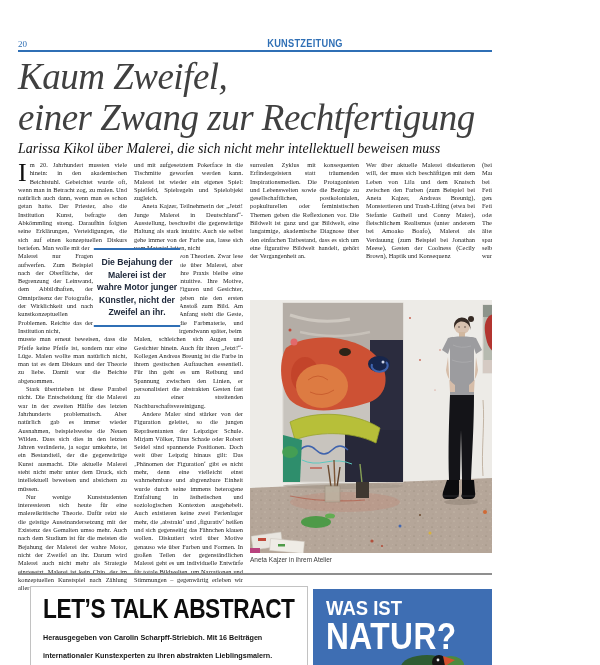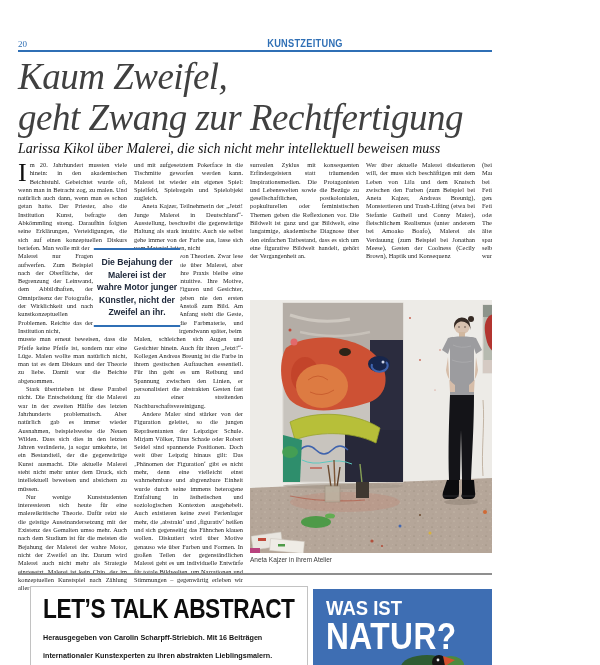--- a/index.html
+++ b/index.html
@@ -70,21 +70,21 @@
 
   <div class="header-row">
     <span class="pagenum">20</span>
     <span class="masthead">KUNSTZEITUNG</span>
     <span class="issue-date">September 2020</span>
   </div>
   <div class="header-rule"></div>
 
   <div class="title">
     <div>Kaum Zweifel,</div>
-    <div>geht Zwang zur Rechtfertigung</div>
+    <div>einer Zwang zur Rechtfertigung</div>
   </div>
   <div class="subtitle">Larissa Kikol über Malerei, die sich nicht mehr intellektuell beweisen muss</div>
 
   <div class="columns">
     <div class="col">
       <div class="para">
         <span class="dropcap">I</span><span>m 20. Jahrhundert mussten viele hinein: in den akademischen Beichtstuhl. Gebeichtet wurde oft, wenn man in Betracht zog, zu malen. Und natürlich auch dann, wenn man es schon getan hatte. Der Priester, also die Institution Kunst, befragte den Abkömmling streng. Daraufhin folgten seine Erklärungen, Verteidigungen, die sich auf einen konzeptuellen Diskurs beriefen. Man wolle mit der</span>
         <span class="nw-l">Malerei nur Fragen aufwerfen. Zum Beispiel nach der Oberfläche, der Begrenzung der Leinwand, dem Abbildhaften, der Omnipräsenz der Fotografie, der Wirklichkeit und nach kunstkonzeptuellen Problemen. Reichte das der Institution nicht,</span><span>musste man erneut beweisen, dass die Pfeife keine Pfeife ist, sondern nur eine Lüge. Malen wollte man natürlich nicht, man tat es dem Diskurs und der Theorie zu liebe. Damit war die Beichte abgenommen.</span>
       </div>
       <div class="para">Stark übertrieben ist diese Parabel nicht. Die Entscheidung für die Malerei war in der zweiten Hälfte des letzten Jahrhunderts problematisch. Aber natürlich gab es immer wieder Ausnahmen, beispielsweise die Neuen Wilden. Dass sich dies in den letzten Jahren veränderte, ja sogar umkehrte, ist ein Bestandteil, der die gegenwärtige Kunst ausmacht. Die aktuelle Malerei steht nicht mehr unter dem Druck, sich intellektuell beweisen und absichern zu müssen.</div>

